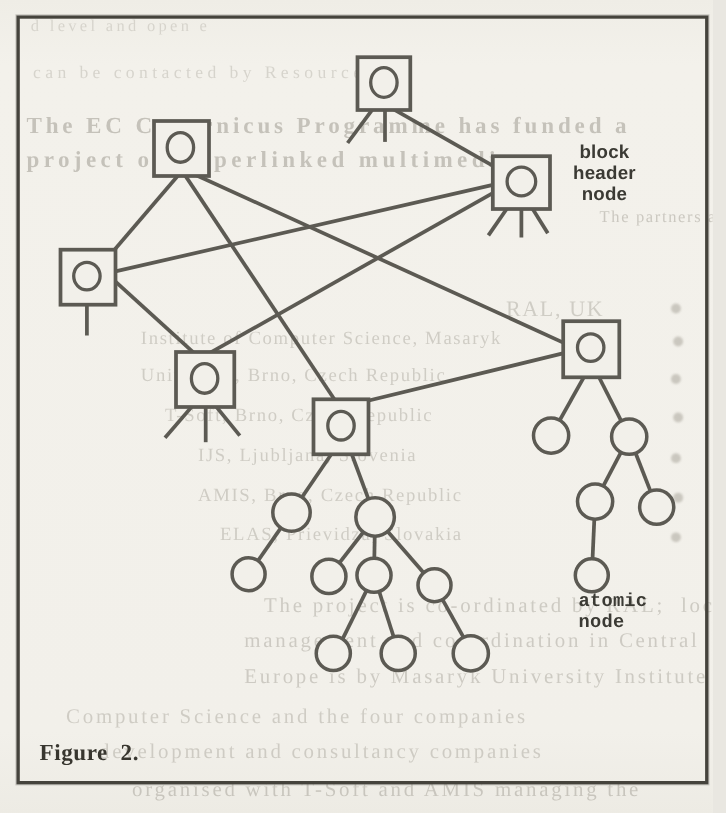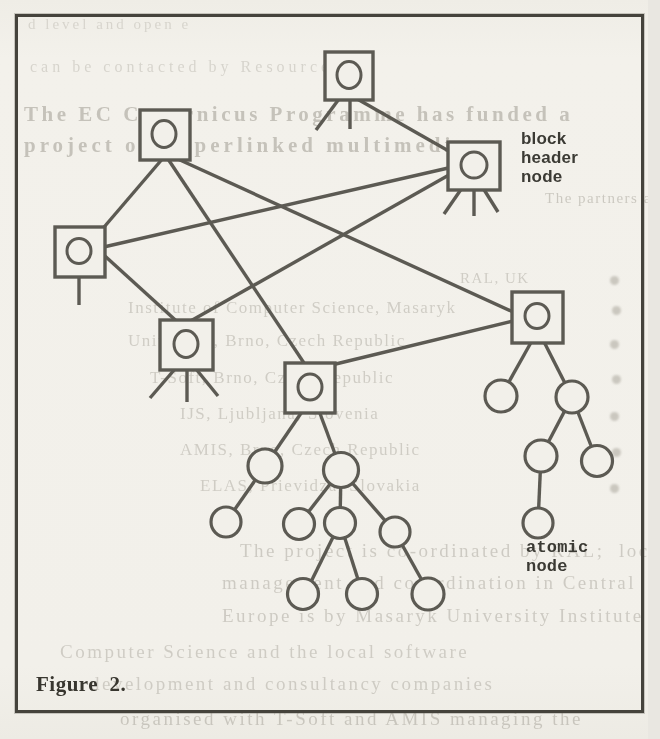--- a/index.html
+++ b/index.html
@@ -40,31 +40,31 @@
 <body>
 
 <div class="page">
 
   <div class="bleed">
       <div class="bleed-line" style="left: 28px; top: 16px; font-size: 15px; letter-spacing: 3px; opacity: 0.3;">d level and open e</div>
       <div class="bleed-line" style="left: 30px; top: 58px; font-size: 16px; letter-spacing: 4px; opacity: 0.32;">can be contacted by Resource</div>
       <div class="bleed-line" style="left: 24px; top: 102px; font-size: 21px; letter-spacing: 3.5px; opacity: 0.52; font-weight: bold;">The EC Copernicus Programme has funded a</div>
       <div class="bleed-line" style="left: 24px; top: 133px; font-size: 21px; letter-spacing: 4px; opacity: 0.52; font-weight: bold;">project on hyperlinked multimedia</div>
       <div class="bleed-line" style="left: 545px; top: 190px; font-size: 15px; letter-spacing: 1.5px; opacity: 0.45;">The partners are:</div>
-      <div class="bleed-line" style="left: 460px; top: 270px; font-size: 15px; letter-spacing: 1.5px; opacity: 0.4;">RAL, UK</div>
+      <div class="bleed-line" style="left: 460px; top: 270px; font-size: 20px; letter-spacing: 1.5px; opacity: 0.4;">RAL, UK</div>
       <div class="bleed-line" style="left: 128px; top: 298px; font-size: 17px; letter-spacing: 1.5px; opacity: 0.4;">Institute of Computer Science, Masaryk</div>
       <div class="bleed-line" style="left: 128px; top: 331px; font-size: 17px; letter-spacing: 1.5px; opacity: 0.4;">University, Brno, Czech Republic</div>
       <div class="bleed-line" style="left: 150px; top: 368px; font-size: 17px; letter-spacing: 1.5px; opacity: 0.4;">T-Soft, Brno, Czech Republic</div>
       <div class="bleed-line" style="left: 180px; top: 404px; font-size: 17px; letter-spacing: 1.5px; opacity: 0.4;">IJS, Ljubljana, Slovenia</div>
       <div class="bleed-line" style="left: 180px; top: 440px; font-size: 17px; letter-spacing: 1.5px; opacity: 0.4;">AMIS, Brno, Czech Republic</div>
       <div class="bleed-line" style="left: 200px; top: 476px; font-size: 17px; letter-spacing: 1.5px; opacity: 0.4;">ELAS, Prievidza, Slovakia</div>
       <div class="bleed-line" style="left: 240px; top: 540px; font-size: 19px; letter-spacing: 2.5px; opacity: 0.42;">The project is co-ordinated by RAL;  local</div>
       <div class="bleed-line" style="left: 222px; top: 572px; font-size: 19px; letter-spacing: 2.5px; opacity: 0.42;">management and co-ordination in Central</div>
       <div class="bleed-line" style="left: 222px; top: 605px; font-size: 19px; letter-spacing: 2.5px; opacity: 0.42;">Europe is by Masaryk University Institute of</div>
-      <div class="bleed-line" style="left: 60px; top: 641px; font-size: 19px; letter-spacing: 2.5px; opacity: 0.4;">Computer Science and the local software</div>
+      <div class="bleed-line" style="left: 60px; top: 641px; font-size: 19px; letter-spacing: 2.5px; opacity: 0.4;">Computer Science and the four companies</div>
       <div class="bleed-line" style="left: 90px; top: 673px; font-size: 19px; letter-spacing: 2.5px; opacity: 0.4;">development and consultancy companies</div>
       <div class="bleed-line" style="left: 120px; top: 708px; font-size: 19px; letter-spacing: 2.5px; opacity: 0.45;">organised with T-Soft and AMIS managing the</div>
       <div class="bleed-dot" style="left: 610px; top: 276px; width: 9px; height: 9px; opacity: 0.55;"></div>
       <div class="bleed-dot" style="left: 612px; top: 306px; width: 9px; height: 9px; opacity: 0.55;"></div>
       <div class="bleed-dot" style="left: 610px; top: 340px; width: 9px; height: 9px; opacity: 0.55;"></div>
       <div class="bleed-dot" style="left: 612px; top: 375px; width: 9px; height: 9px; opacity: 0.55;"></div>
       <div class="bleed-dot" style="left: 610px; top: 412px; width: 9px; height: 9px; opacity: 0.55;"></div>
       <div class="bleed-dot" style="left: 612px; top: 448px; width: 9px; height: 9px; opacity: 0.55;"></div>
       <div class="bleed-dot" style="left: 610px; top: 484px; width: 9px; height: 9px; opacity: 0.55;"></div>
     </div>
@@ -124,21 +124,21 @@
       <circle cx="341" cy="470" r="17.5" fill="#f2f0ea" stroke="#5c5a53" stroke-width="3.2"></circle>
       <circle cx="226" cy="522" r="15" fill="#f2f0ea" stroke="#5c5a53" stroke-width="3.2"></circle>
       <circle cx="299" cy="524" r="15.5" fill="#f2f0ea" stroke="#5c5a53" stroke-width="3.2"></circle>
       <circle cx="340" cy="523" r="15.5" fill="#f2f0ea" stroke="#5c5a53" stroke-width="3.2"></circle>
       <circle cx="395" cy="532" r="15" fill="#f2f0ea" stroke="#5c5a53" stroke-width="3.2"></circle>
       <circle cx="303" cy="594" r="15.5" fill="#f2f0ea" stroke="#5c5a53" stroke-width="3.2"></circle>
       <circle cx="362" cy="594" r="15.5" fill="#f2f0ea" stroke="#5c5a53" stroke-width="3.2"></circle>
       <circle cx="428" cy="594" r="16" fill="#f2f0ea" stroke="#5c5a53" stroke-width="3.2"></circle>
     </svg>
 
-  <div class="node-label" style="left: 521px; top: 129px;">block
+  <div class="node-label" style="left: 521px; top: 129px; text-align: center;">block
 header
 node</div>
 
   <div class="node-label" style="left: 526px; top: 538px; font-family: Liberation Mono, monospace;">atomic
 node</div>
 
   <div class="caption" style="left: 36px; top: 672px;">Figure  2.</div>
 
   <div class="frame" style="left: 15px; top: 14px; width: 629px; height: 699px;"></div>
 

